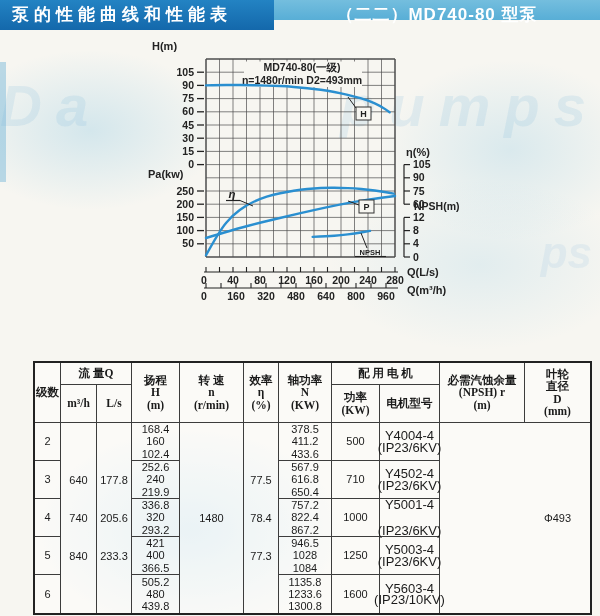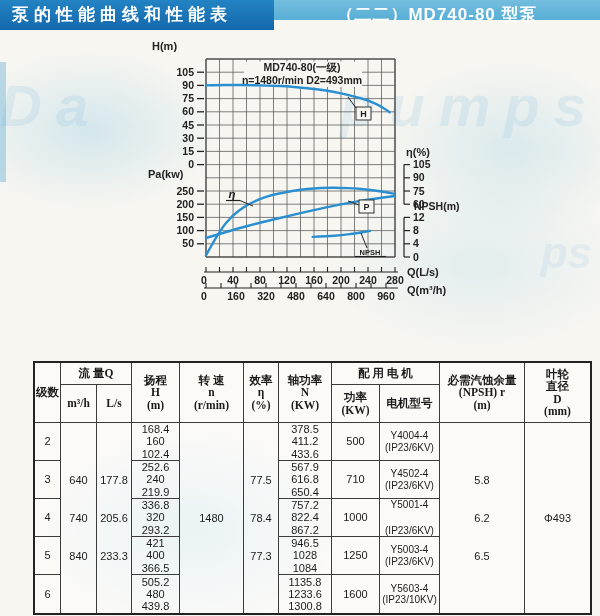--- a/index.html
+++ b/index.html
@@ -32,21 +32,21 @@
           grid-template-rows:22px 38px 38px 38px 38px 38px 38px;
           border:2px solid #222;background:rgba(255,255,255,.45);}
   .cell{border-right:1px solid #3c3c3c;border-bottom:1px solid #3c3c3c;
         display:flex;flex-direction:column;align-items:center;justify-content:center;
         font-size:11px;color:#1b1b1b;text-align:center;line-height:12.3px;box-sizing:border-box;}
   .cell.hdrC{font-family:"Liberation Serif","DejaVu Serif",serif;font-weight:700;font-size:11.5px;line-height:12.5px;}
   .cell.noR{border-right:none;}
   .cell.noB{border-bottom:none;}
   .vgrid{display:grid;grid-template-rows:repeat(5,38px);width:100%;}
   .vgrid span{display:flex;align-items:center;justify-content:center;}
-  .model{font-size:10px;line-height:11.5px;}
+  .model{font-size:13px;line-height:11.5px;}
 </style>
 </head>
 <body>
 
 <div class="page">
   <div class="blob blob1"></div>
   <div class="blob blob2"></div>
   <div class="blob blob3"></div>
   <div class="blob blob4"></div>
   <div class="edgebar"></div>
@@ -382,26 +382,19 @@
           <span style="grid-row: 3;">1480</span>
         </div>
       </div>
       <div class="cell noB" style="grid-area: 3 / 6 / span 5 / span 1;">
         <div class="vgrid">
           <span style="grid-row: 2;">77.5</span>
           <span style="grid-row: 3;">78.4</span>
           <span style="grid-row: 4;">77.3</span>
         </div>
       </div>
-      <div class="cell noB" style="grid-area: 3 / 10 / span 5 / span 1;">
-        <div class="vgrid">
-          <span style="grid-row: 2;">5.8</span>
-          <span style="grid-row: 3;">6.2</span>
-          <span style="grid-row: 4;">6.5</span>
-        </div>
-      </div>
       <div class="cell noR noB" style="grid-area: 3 / 11 / span 5 / span 1;">
         <div class="vgrid">
           <span style="grid-row: 3;">Φ493</span>
         </div>
       </div>
     </div>
 </div>
 
 </body></html>

